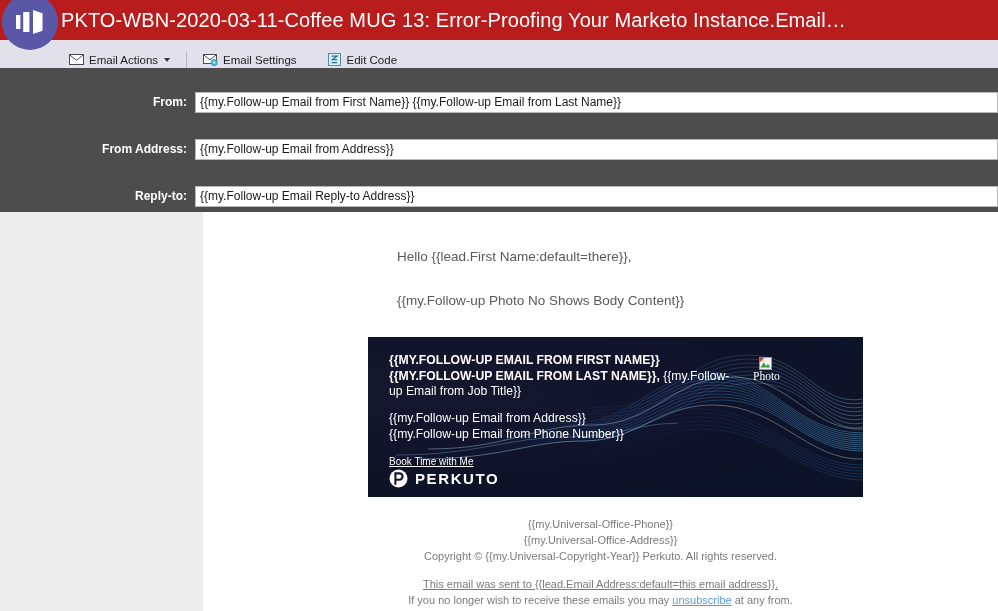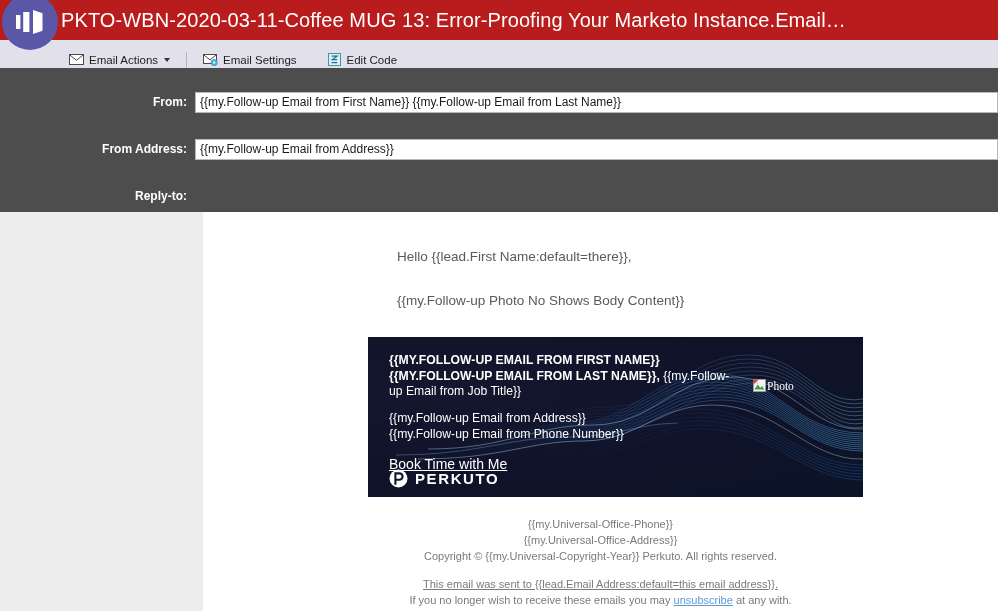--- a/index.html
+++ b/index.html
@@ -214,38 +214,39 @@
   .sig-name b { font-weight: bold; }
   .sig-contact {
     margin-top: 11px;
     font-size: 12.2px;
     line-height: 1.3;
     color: #ffffff;
     max-width: 345px;
   }
   .sig-cta {
     margin-top: 13px;
-    font-size: 14px;
+    font-size: 10px;
     color: #ffffff;
     text-decoration: underline;
     display: inline-block;
     cursor: pointer;
   }
 
   
   .photo-ph {
     position: absolute;
     z-index: 3;
     left: 385px;
-    top: 42px;
+    top: 20px;
     display: flex;
     align-items: center;
     font-family: "Liberation Serif", serif;
     font-size: 11.5px;
     color: #ffffff;
+    flex-direction: column;
   }
   .photo-ph .brk {
     width: 13px; height: 13px;
     margin-right: 1px;
     flex: none;
   }
 
   
   .perkuto {
     position: absolute;
@@ -347,20 +348,21 @@
       <input class="meta-input" type="text" value="{{my.Follow-up Email from First Name}} {{my.Follow-up Email from Last Name}}" style="">
     </div>
 
     <div class="meta-row">
       <div class="meta-label">From Address:</div>
       <input class="meta-input" type="text" value="{{my.Follow-up Email from Address}}" style="">
     </div>
 
     <div class="meta-row">
       <div class="meta-label">Reply-to:</div>
+      <input class="meta-input" type="text" value="{{my.Follow-up Email Reply-to Address}}" style="">
     </div>
 
   </div>
 
   <div class="left-rail"></div>
 
   <div class="canvas">
 
     <div class="body-text body-line-1">Hello {{lead.First Name:default=there}},</div>
 
@@ -460,17 +462,17 @@
         </span>
         <span class="ptext">PERKUTO</span>
       </div>
     </div>
 
     <div class="footer">
       <div>{{my.Universal-Office-Phone}}</div>
       <div>{{my.Universal-Office-Address}}</div>
       <div>Copyright © {{my.Universal-Copyright-Year}} Perkuto. All rights reserved.</div>
       <div class="footer-block-2">This email was sent to {{lead.Email Address:default=this email address}}.</div>
-      <div><span>If you no longer wish to receive these emails you may </span><a class="unsub">unsubscribe</a><span> at any with.</span></div>
+      <div><span>If you no longer wish to receive these emails you may </span><a class="unsub">unsubscribe</a><span> at any from.</span></div>
     </div>
 
   </div>
 </div>
 
 </body></html>

